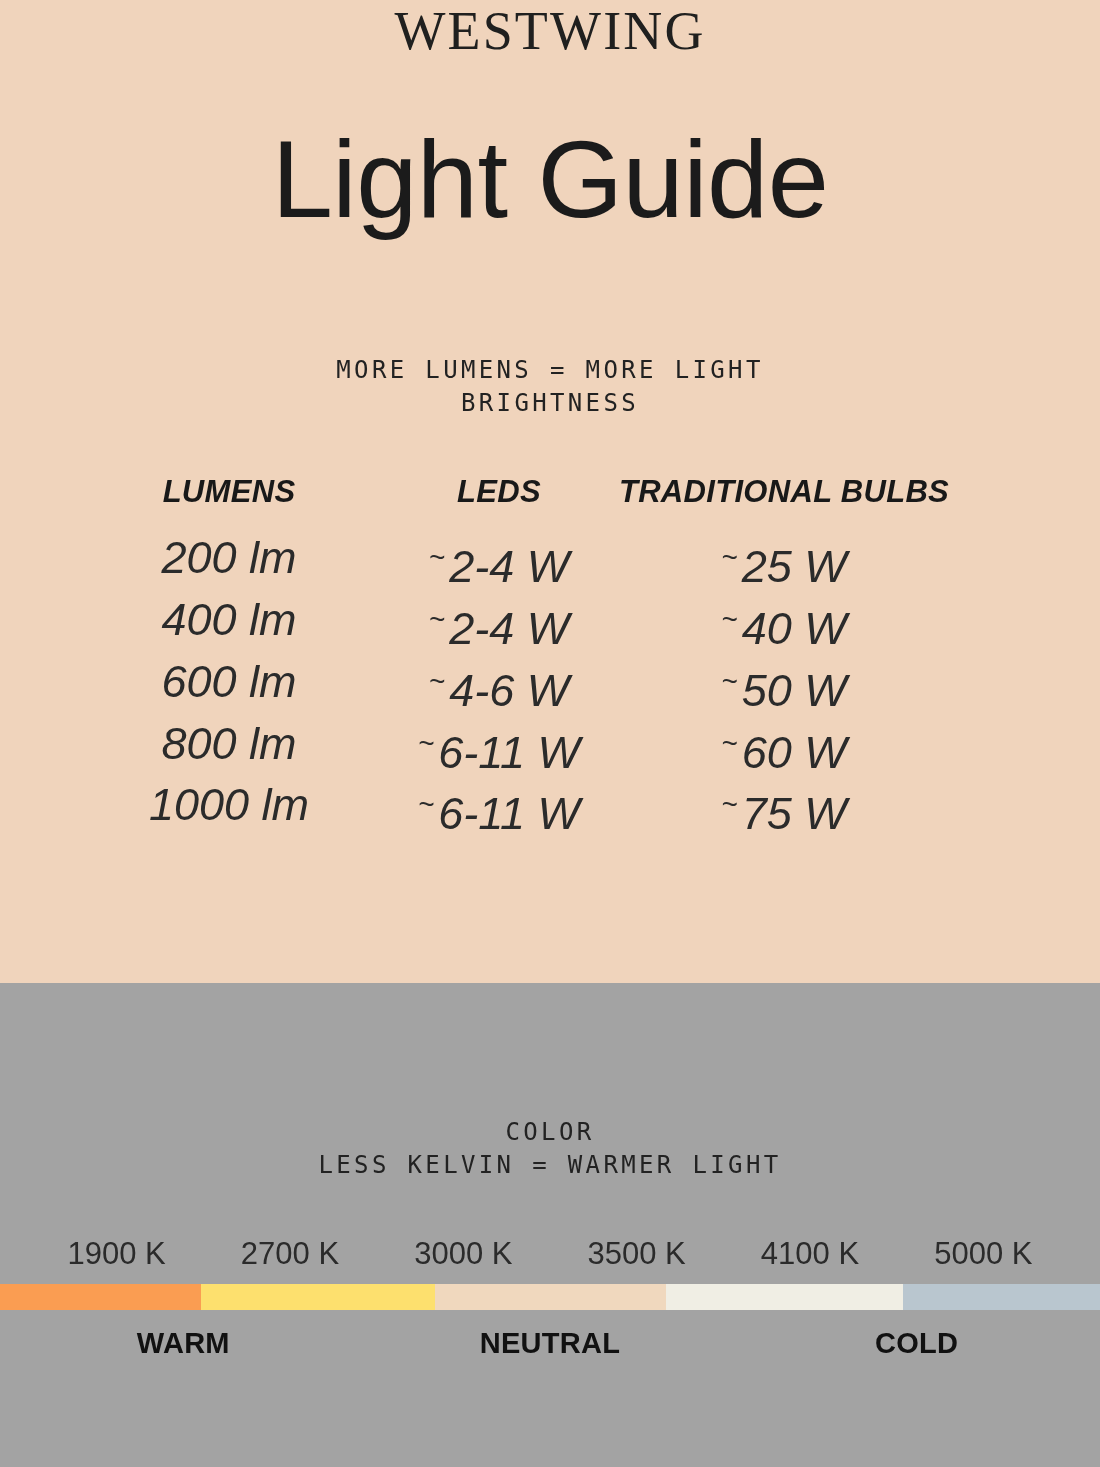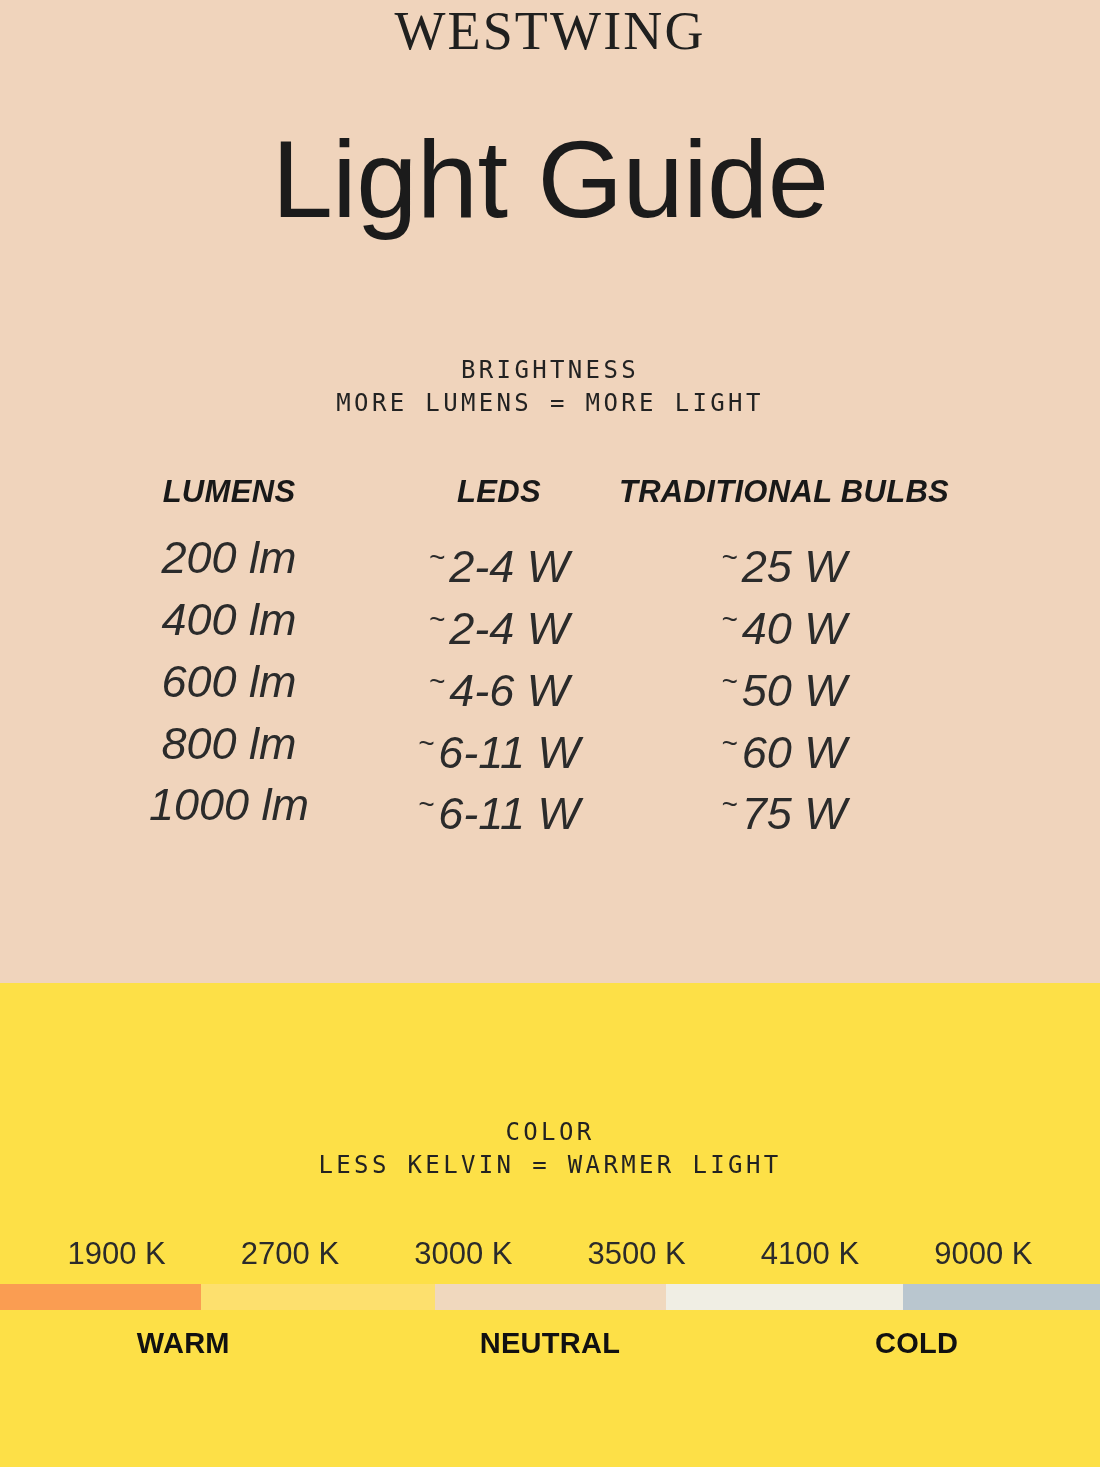--- a/index.html
+++ b/index.html
@@ -129,22 +129,22 @@
 
 <div class="page">
 
   <div class="top-section" style="background-color: rgb(240, 212, 188);">
 
     <div class="brand">WESTWING</div>
 
     <h1 class="main-title">Light Guide</h1>
 
     <div class="section-heading brightness-heading">
+      <div>MORE LUMENS = MORE LIGHT</div>
       <div>BRIGHTNESS</div>
-      <div>MORE LUMENS = MORE LIGHT</div>
     </div>
 
     <div class="lumen-table">
 
       <div class="table-row table-header-row">
         <div class="cell">LUMENS</div>
         <div class="cell">LEDS</div>
         <div class="cell">TRADITIONAL BULBS</div>
       </div>
 
@@ -174,34 +174,34 @@
 
       <div class="table-row data-row">
         <div class="cell">1000 lm</div>
         <div class="cell"><span class="approx">~</span><span>6-11 W</span></div>
         <div class="cell"><span class="approx">~</span><span>75 W</span></div>
       </div>
 
     </div>
   </div>
 
-  <div class="bottom-section" style="background-color: #fde047;">
+  <div class="bottom-section" style="background-color: #a3a3a3;">
 
     <div class="section-heading color-heading">
       <div>COLOR</div>
       <div>LESS KELVIN = WARMER LIGHT</div>
     </div>
 
     <div class="kelvin-row">
       <div class="kelvin-label">1900 K</div>
       <div class="kelvin-label">2700 K</div>
       <div class="kelvin-label">3000 K</div>
       <div class="kelvin-label">3500 K</div>
       <div class="kelvin-label">4100 K</div>
-      <div class="kelvin-label">9000 K</div>
+      <div class="kelvin-label">5000 K</div>
     </div>
 
     <div class="color-scale">
       <div class="scale-segment seg-0" style="background-color: rgb(250, 157, 82);"></div>
       <div class="scale-segment seg-1" style="background-color: rgb(253, 224, 110);"></div>
       <div class="scale-segment seg-2" style="background-color: rgb(240, 216, 190);"></div>
       <div class="scale-segment seg-3" style="background-color: rgb(240, 238, 228);"></div>
       <div class="scale-segment seg-4" style="background-color: rgb(185, 198, 207);"></div>
     </div>
 

